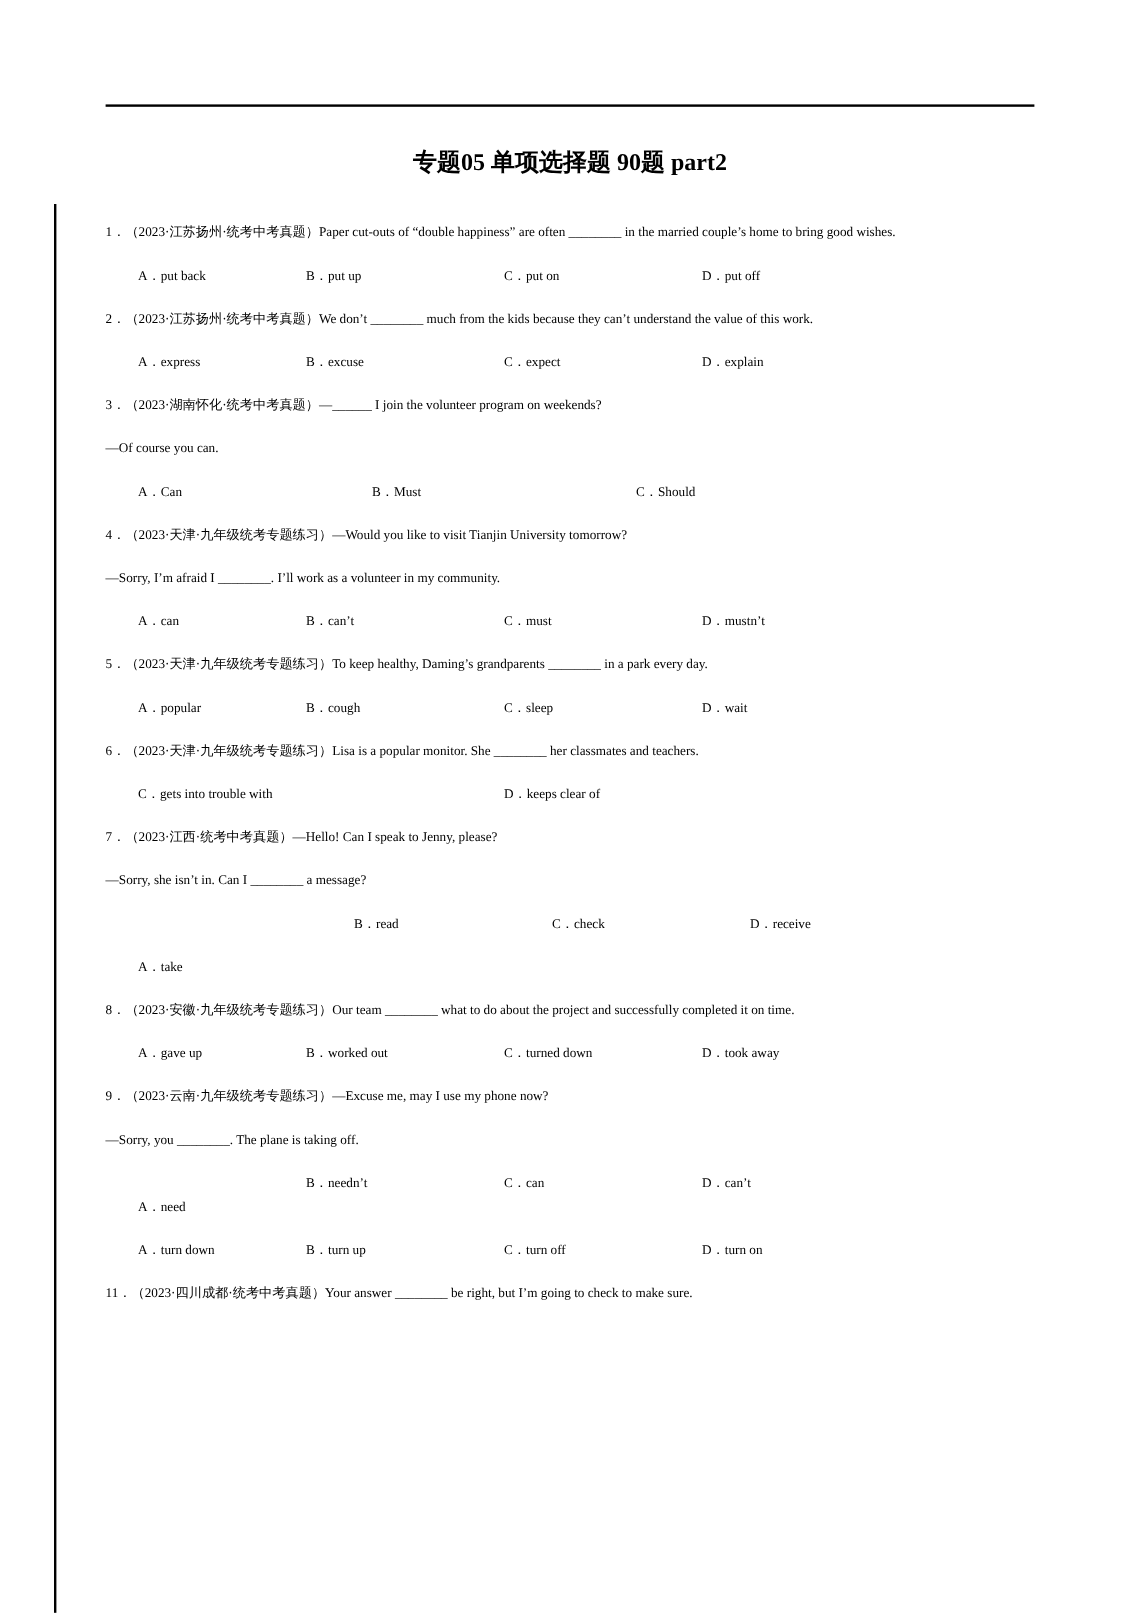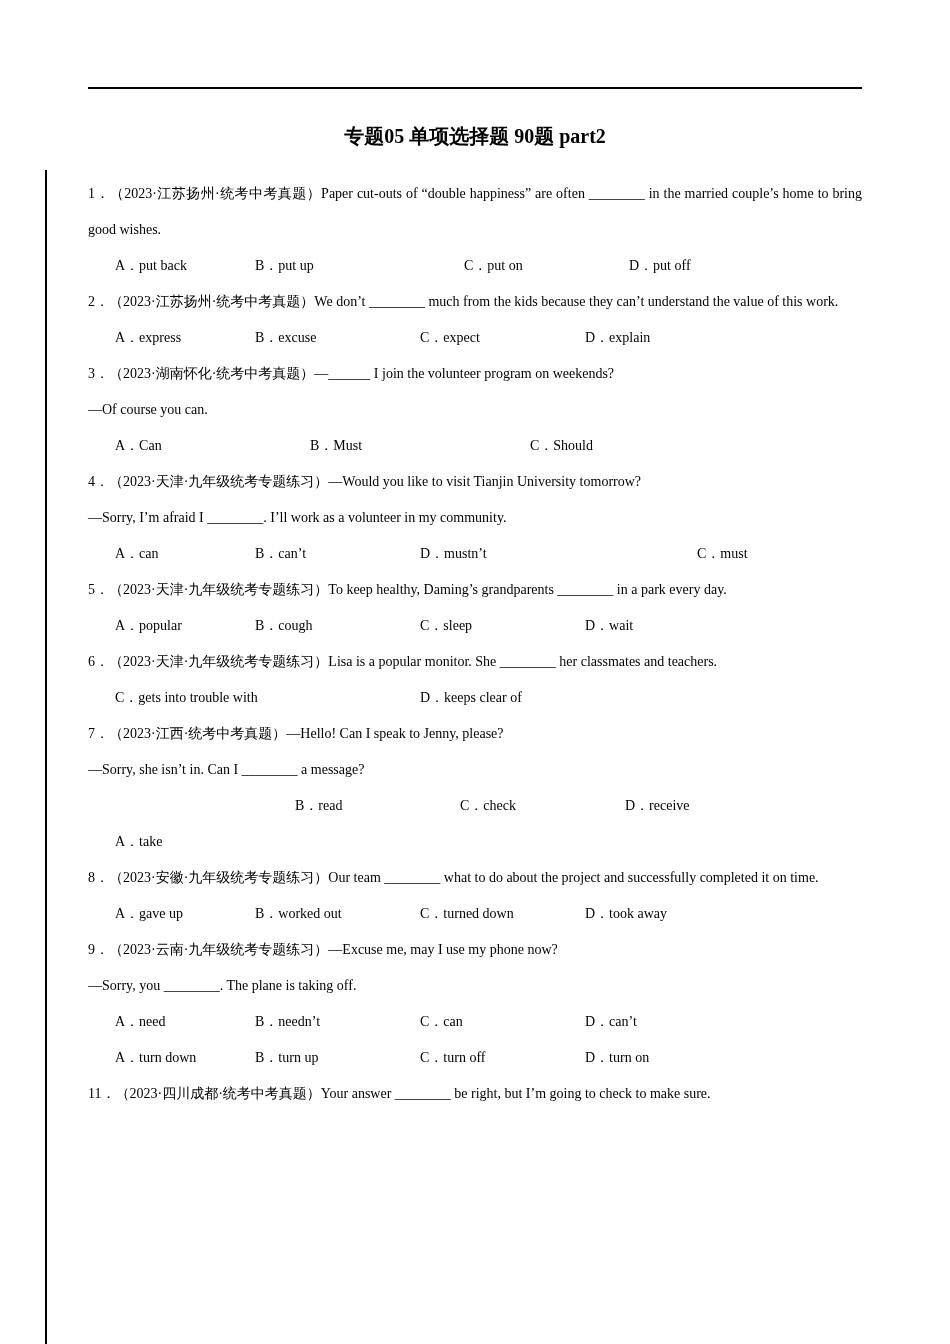--- a/index.html
+++ b/index.html
@@ -36,21 +36,21 @@
     font-weight: bold;
     font-size: 20px;
     line-height: 30px;
     white-space: nowrap;
   }
   .content {
     position: absolute;
     left: 88px;
     top: 176px;
     width: 774px;
-    font-size: 14px;
+    font-size: 11px;
     line-height: 36px;
   }
   .question { margin: 0; }
   .stem {
     margin: 0;
     text-align: justify;
   }
   .option-row {
     display: flex;
     padding-left: 27px;
@@ -68,21 +68,21 @@
 <div class="left-rule"></div>
 
 <div class="title">专题05 单项选择题 90题 part2</div>
 
 <div class="content" id="questions">
     <div class="question">
       <p class="stem">1．（2023·江苏扬州·统考中考真题）Paper cut-outs of “double happiness” are often ________ in the married couple’s home to bring good wishes.</p>
       <div class="option-row">
         <span class="option" style="width: 140px;">A．put back</span>
         <span class="option" style="width: 165px;">B．put up</span>
-        <span class="option" style="width: 165px; margin-left: 44px;">C．put on</span>
+        <span class="option" style="width: 165px;">C．put on</span>
         <span class="option grow">D．put off</span>
       </div>
     </div>
     <div class="question">
       <p class="stem">2．（2023·江苏扬州·统考中考真题）We don’t ________ much from the kids because they can’t understand the value of this work.</p>
       <div class="option-row">
         <span class="option" style="width: 140px;">A．express</span>
         <span class="option" style="width: 165px;">B．excuse</span>
         <span class="option" style="width: 165px;">C．expect</span>
         <span class="option grow">D．explain</span>
@@ -96,22 +96,22 @@
         <span class="option" style="width: 220px;">B．Must</span>
         <span class="option grow">C．Should</span>
       </div>
     </div>
     <div class="question">
       <p class="stem">4．（2023·天津·九年级统考专题练习）—Would you like to visit Tianjin University tomorrow?</p>
       <p class="stem">—Sorry, I’m afraid I ________. I’ll work as a volunteer in my community.</p>
       <div class="option-row">
         <span class="option" style="width: 140px;">A．can</span>
         <span class="option" style="width: 165px;">B．can’t</span>
+        <span class="option" style="width: 165px;">C．must</span>
         <span class="option grow">D．mustn’t</span>
-        <span class="option" style="width: 165px;">C．must</span>
       </div>
     </div>
     <div class="question">
       <p class="stem">5．（2023·天津·九年级统考专题练习）To keep healthy, Daming’s grandparents ________ in a park every day.</p>
       <div class="option-row">
         <span class="option" style="width: 140px;">A．popular</span>
         <span class="option" style="width: 165px;">B．cough</span>
         <span class="option" style="width: 165px;">C．sleep</span>
         <span class="option grow">D．wait</span>
       </div>
@@ -139,21 +139,21 @@
         <span class="option" style="width: 140px;">A．gave up</span>
         <span class="option" style="width: 165px;">B．worked out</span>
         <span class="option" style="width: 165px;">C．turned down</span>
         <span class="option grow">D．took away</span>
       </div>
     </div>
     <div class="question">
       <p class="stem">9．（2023·云南·九年级统考专题练习）—Excuse me, may I use my phone now?</p>
       <p class="stem">—Sorry, you ________. The plane is taking off.</p>
       <div class="option-row">
-        <span class="option" style="width: 140px;">A．need</span>
+        <span class="option" style="width: 140px; margin-top: 20px;">A．need</span>
         <span class="option" style="width: 165px;">B．needn’t</span>
         <span class="option" style="width: 165px;">C．can</span>
         <span class="option grow">D．can’t</span>
       </div>
     </div>
     <div class="question">
       <div class="option-row">
         <span class="option" style="width: 140px;">A．turn down</span>
         <span class="option" style="width: 165px;">B．turn up</span>
         <span class="option" style="width: 165px;">C．turn off</span>

